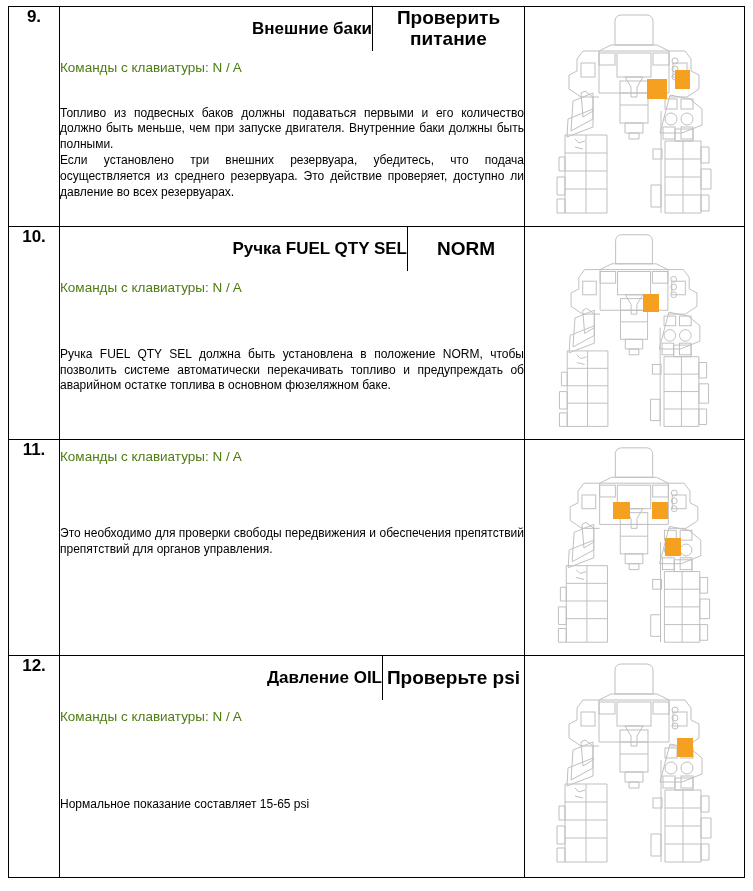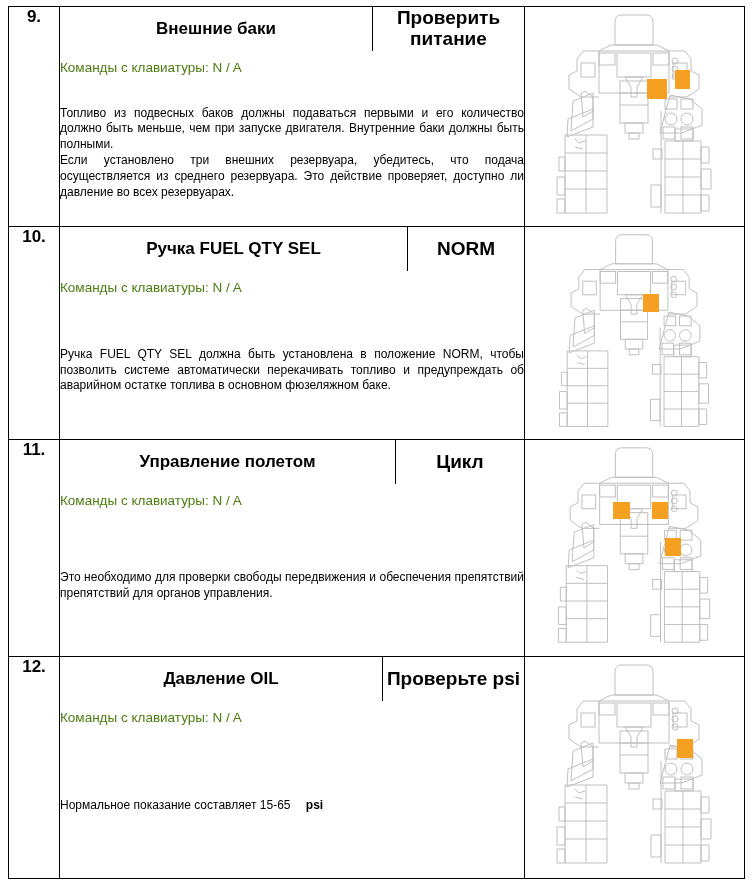--- a/index.html
+++ b/index.html
@@ -12,25 +12,25 @@
   .num-cell{width:50px;text-align:center;font-weight:bold;font-size:17px;padding-top:7px;}
   .img-cell{width:219px;padding:0;text-align:center;vertical-align:top;}
   .content-cell{padding:0;}
 
   table.inner{border-collapse:collapse;table-layout:fixed;width:100%;height:100%;}
   table.inner td{border:0;padding:0;vertical-align:middle;}
   .hdr-row td{border-bottom:1px solid #000;height:44px;}
   .kbd-row td{border-bottom:1px solid #000;height:32px;}
   .desc-row td{vertical-align:top;}
 
-  .title-cell{text-align:center;font-weight:bold;font-size:17px;border-right:1px solid #000 !important;padding:2px 4px;line-height:1.1;}
+  .title-cell{text-align:right;font-weight:bold;font-size:17px;border-right:1px solid #000 !important;padding:2px 4px;line-height:1.1;}
   .action-cell{text-align:center;font-weight:bold;font-size:19px;padding:2px 3px;line-height:1.1;}
   .kbd-cell{font-size:13.5px;padding:4px 0 4px 14px;color:#4d7c0f;}
   .desc-cell{font-size:12px;line-height:1.32;padding:4px 6px 4px 6px;text-align:justify;text-justify:inter-word;hyphens:none;}
-  .desc-cell b{font-weight:bold;margin-left:12px;}
+  .desc-cell b{font-weight:normal;}
 
   .panel-wrap{position:relative;width:219px;height:100%;}
   .panel-svg{display:block;margin:0 auto;}
   .hl{position:absolute;background:#F5A020;}
 </style>
 </head>
 <body>
 
 <div class="page">
   <table class="checklist">
@@ -185,24 +185,20 @@
             <div class="hl" style="left:118px;top:67px;width:16px;height:18px;"></div>
           </div>
         </td>
       </tr>
 
       <tr>
         <td class="num-cell">11.</td>
         <td class="content-cell">
           <table class="inner">
               <tbody>
-            <tr class="hdr-row">
-              <td class="title-cell" style="width:335px;">Управление полетом</td>
-              <td class="action-cell">Цикл</td>
-            </tr>
             <tr class="kbd-row">
               <td class="kbd-cell" colspan="2">Команды с клавиатуры: N / A</td>
             </tr>
             <tr class="desc-row">
               <td class="desc-cell" colspan="2" style="height:140px;">Это необходимо для проверки свободы передвижения и обеспечения препятствий препятствий для органов управления.</td>
             </tr>
           </tbody>
             </table>
         </td>
         <td class="img-cell">

